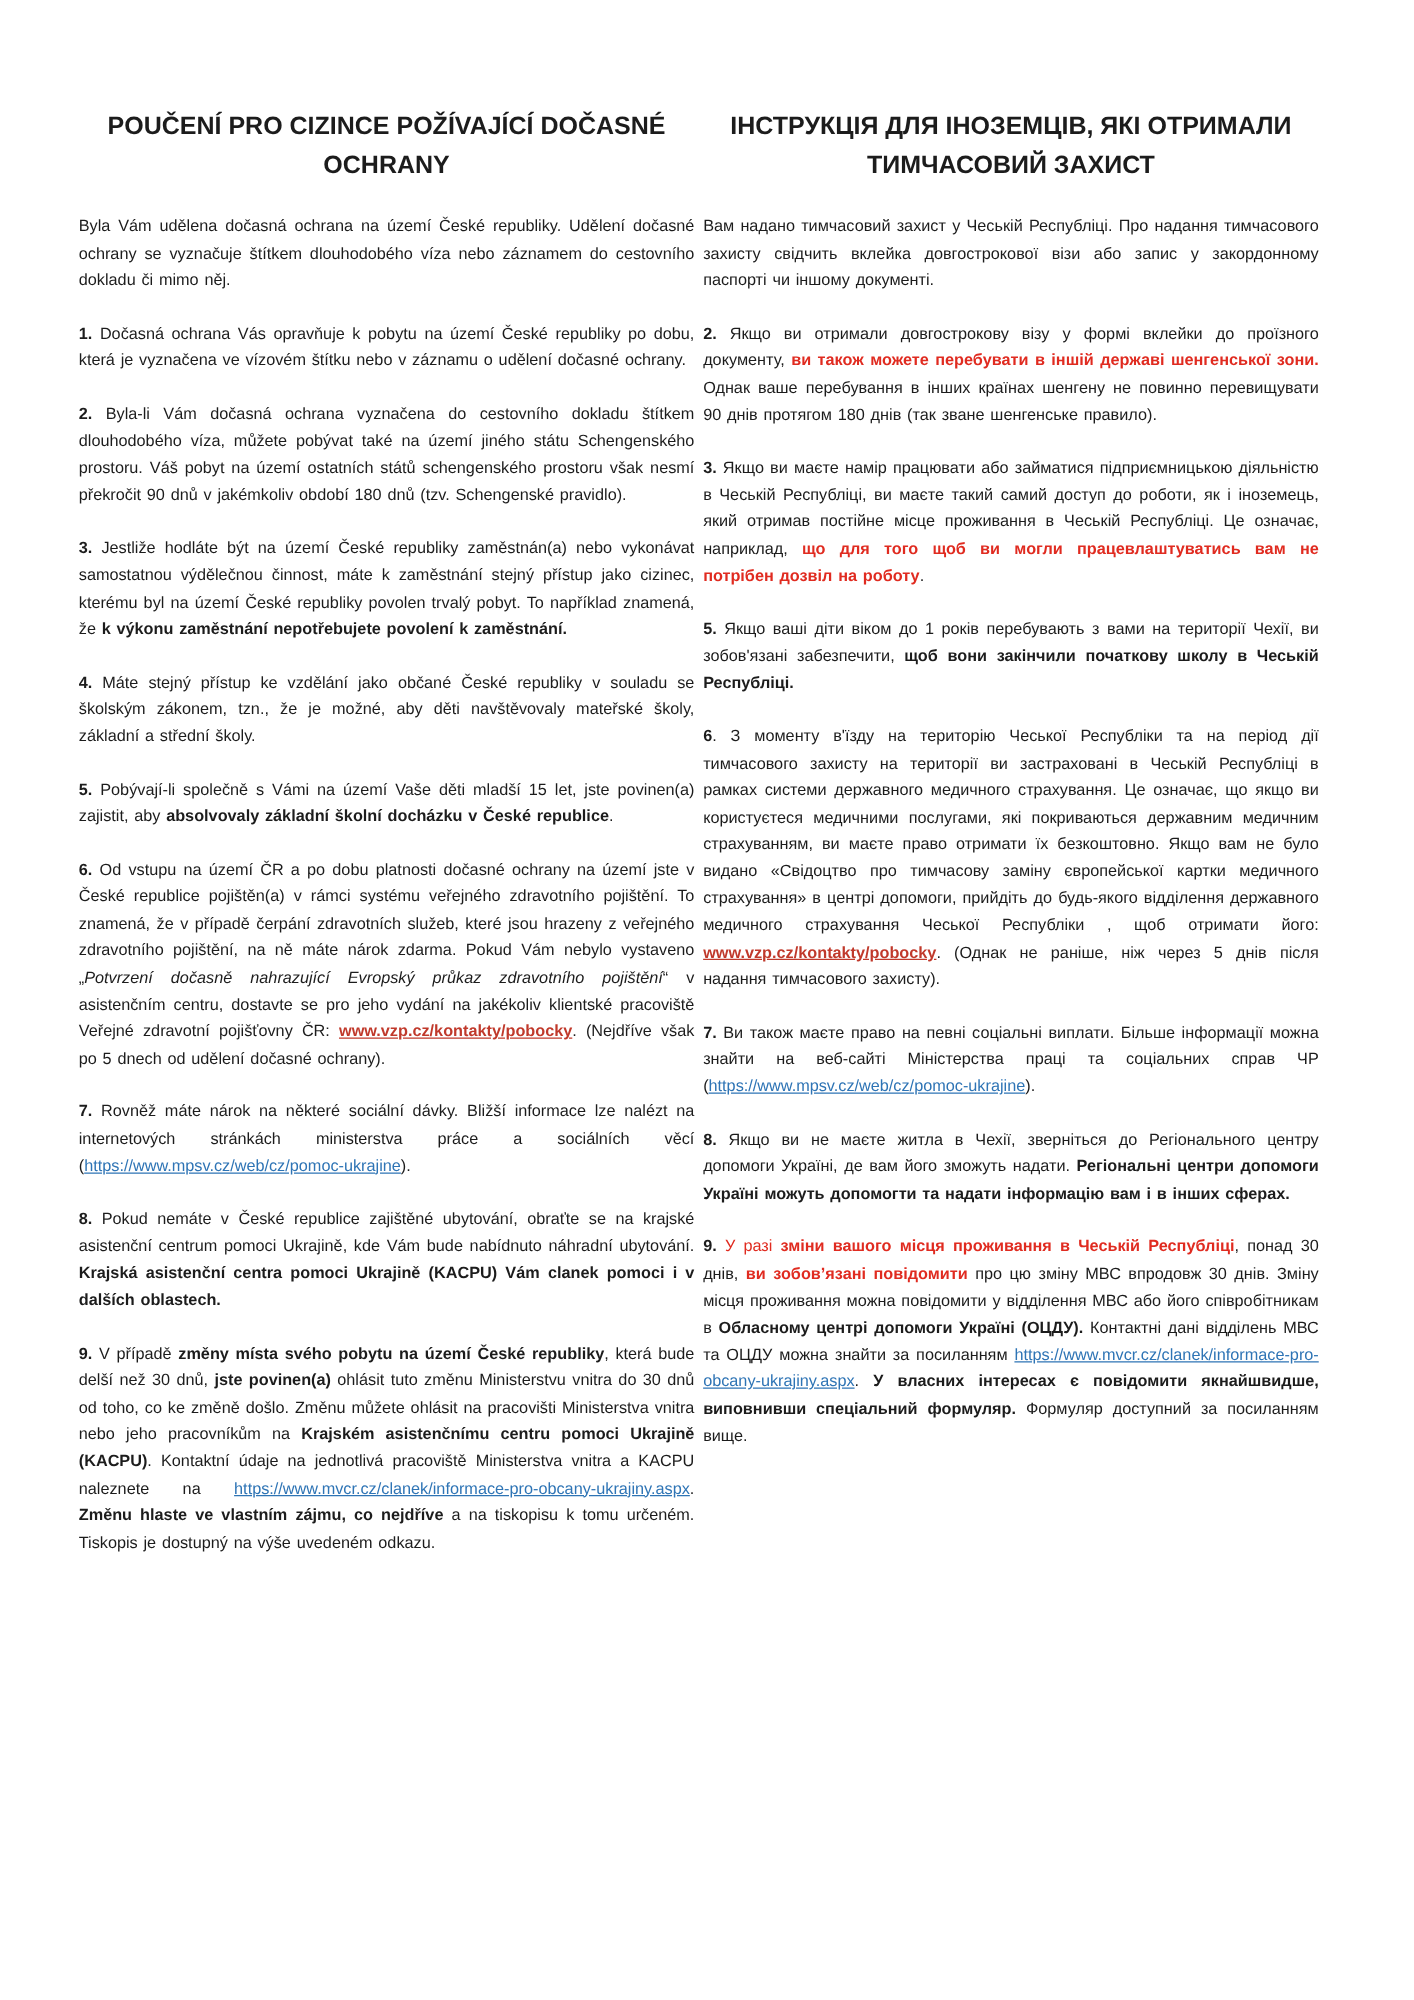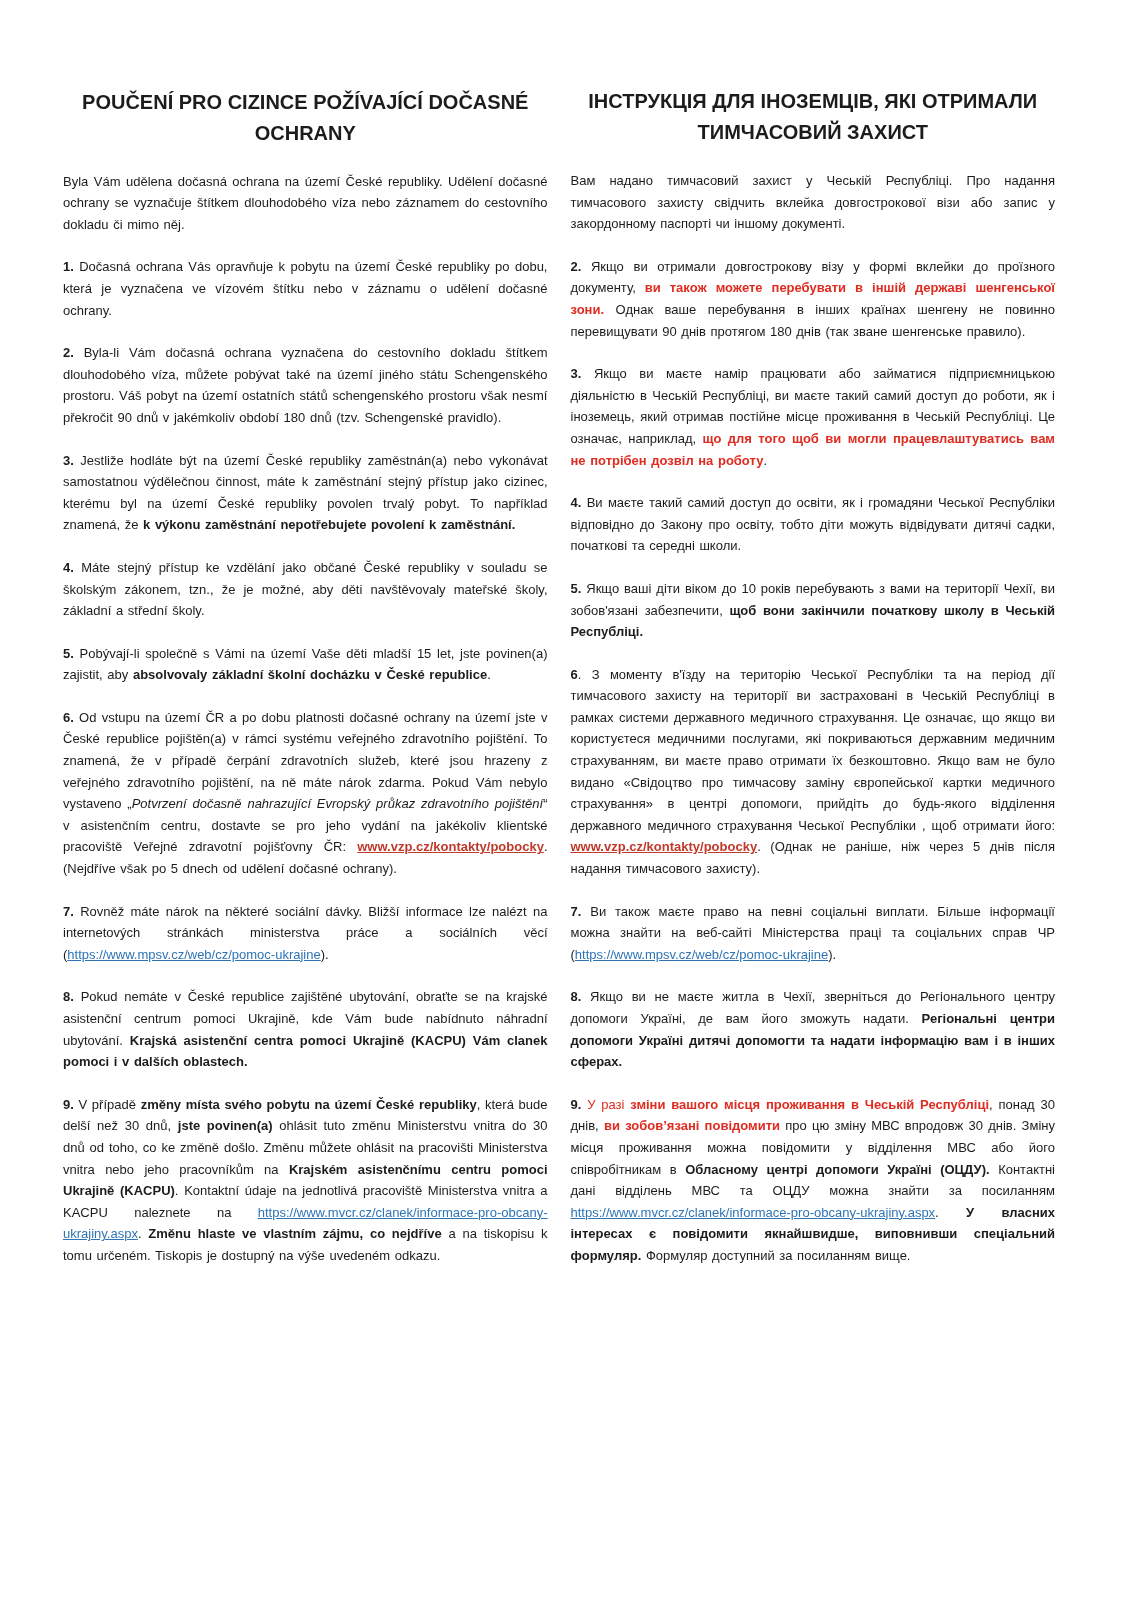--- a/index.html
+++ b/index.html
@@ -14,22 +14,21 @@
     margin: 0 auto;
     background: #ffffff;
     box-sizing: border-box;
     padding: 86px 76px 0 63px;
     overflow: hidden;
     font-family: "Liberation Sans", sans-serif;
     color: var(--text-color, #1c1c1c);
   }
   .columns {
     display: flex;
-    gap: 23px;
-    align-items: flex-end;
+    gap: 7px;
   }
   .col {
     flex: 1 1 0;
     min-width: 0;
   }
   .col-title {
     font-size: 20px;
     font-weight: bold;
     text-align: center;
     line-height: 31px;
@@ -69,22 +68,21 @@
           <p class="para"><span class="run-b">8. </span><span class="run-n">Pokud nemáte v České republice zajištěné ubytování, obraťte se na krajské asistenční centrum pomoci Ukrajině, kde Vám bude nabídnuto náhradní ubytování. </span><span class="run-b">Krajská asistenční centra pomoci Ukrajině (KACPU)  Vám clanek pomoci i v dalších oblastech.</span></p>
           <p class="para"><span class="run-b">9. </span><span class="run-n"> V případě </span><span class="run-b">změny místa svého pobytu na území České republiky</span><span class="run-n">, která bude delší než 30 dnů, </span><span class="run-b">jste povinen(a)</span><span class="run-n"> ohlásit tuto změnu Ministerstvu vnitra do 30 dnů od toho, co ke změně došlo. Změnu můžete ohlásit na pracovišti Ministerstva vnitra nebo jeho pracovníkům na </span><span class="run-b">Krajském asistenčnímu centru pomoci Ukrajině (KACPU)</span><span class="run-n">. Kontaktní údaje na jednotlivá pracoviště Ministerstva vnitra a KACPU naleznete na </span><a href="#" class="run-lb">https://www.mvcr.cz/clanek/informace-pro-obcany-ukrajiny.aspx</a><span class="run-n">. </span><span class="run-b">Změnu hlaste ve vlastním zájmu, co nejdříve</span><span class="run-n"> a na tiskopisu k tomu určeném. Tiskopis je dostupný na výše uvedeném odkazu.</span></p>
         </div>
     </div>
     <div class="col">
       <h1 class="col-title">ІНСТРУКЦІЯ ДЛЯ ІНОЗЕМЦІВ, ЯКІ ОТРИМАЛИ ТИМЧАСОВИЙ ЗАХИСТ</h1>
       <div>
           <p class="para"><span class="run-n">Вам надано тимчасовий захист у Чеській Республіці. Про надання тимчасового захисту свідчить вклейка довгострокової візи або запис у закордонному паспорті чи іншому документі.</span></p>
           <p class="para"><span class="run-b">2. </span><span class="run-n">Якщо ви отримали довгострокову візу у формі вклейки до проїзного документу, </span><span class="run-rb">ви також можете перебувати в іншій державі шенгенської зони.</span><span class="run-n"> Однак ваше перебування в інших країнах шенгену не повинно перевищувати 90 днів протягом 180 днів (так зване шенгенське правило).</span></p>
           <p class="para"><span class="run-b">3. </span><span class="run-n">Якщо ви маєте намір працювати або займатися підприємницькою діяльністю в Чеській Республіці, ви маєте такий самий доступ до роботи, як і іноземець, який отримав постійне місце проживання в Чеській Республіці. Це означає, наприклад, </span><span class="run-rb">що для того щоб ви могли працевлаштуватись вам не потрібен дозвіл на роботу</span><span class="run-n">.</span></p>
-          <p class="para"><span class="run-b">4. </span><span class="run-n">Ви маєте такий самий доступ до освіти, як і громадяни Чеської Республіки відповідно до Закону про освіту, тобто діти можуть відвідувати дитячі садки, початкові та середні школи.</span></p>
-          <p class="para"><span class="run-b">5. </span><span class="run-n">Якщо ваші діти віком до 10 років перебувають з вами на території Чехії, ви зобов'язані забезпечити, </span><span class="run-b">щоб вони закінчили початкову школу в Чеській Республіці.</span></p>
+          <p class="para"><span class="run-b">5. </span><span class="run-n">Якщо ваші діти віком до 1 років перебувають з вами на території Чехії, ви зобов'язані забезпечити, </span><span class="run-b">щоб вони закінчили початкову школу в Чеській Республіці.</span></p>
           <p class="para"><span class="run-b">6</span><span class="run-n">. З моменту в'їзду на територію Чеської Республіки та на період дії тимчасового захисту на території ви застраховані в Чеській Республіці в рамках системи державного медичного страхування. Це означає, що якщо ви користуєтеся медичними послугами, які покриваються державним медичним страхуванням, ви маєте право отримати їх безкоштовно. Якщо вам не було видано «Свідоцтво про тимчасову заміну європейської картки медичного страхування» в центрі допомоги, прийдіть до будь-якого відділення державного медичного страхування Чеської Республіки , щоб отримати його: </span><a href="#" class="run-lr">www.vzp.cz/kontakty/pobocky</a><span class="run-n">. (Однак не раніше, ніж через 5 днів після надання тимчасового захисту).</span></p>
           <p class="para"><span class="run-b">7. </span><span class="run-n">Ви також маєте право на певні соціальні виплати. Більше інформації можна знайти на веб-сайті Міністерства праці та соціальних справ ЧР (</span><a href="#" class="run-lb">https://www.mpsv.cz/web/cz/pomoc-ukrajine</a><span class="run-n">).</span></p>
-          <p class="para"><span class="run-b">8. </span><span class="run-n">Якщо ви не маєте житла в Чехії, зверніться до Регіонального центру допомоги Україні, де вам його зможуть надати. </span><span class="run-b">Регіональні центри допомоги Україні дитячі допомогти та надати інформацію вам і в інших сферах.</span></p>
+          <p class="para"><span class="run-b">8. </span><span class="run-n">Якщо ви не маєте житла в Чехії, зверніться до Регіонального центру допомоги Україні, де вам його зможуть надати. </span><span class="run-b">Регіональні центри допомоги Україні можуть допомогти та надати інформацію вам і в інших сферах.</span></p>
           <p class="para"><span class="run-b">9. </span><span class="run-r">У разі </span><span class="run-rb">зміни вашого місця проживання в Чеській Республіці</span><span class="run-n">, понад 30 днів, </span><span class="run-rb">ви зобов’язані повідомити</span><span class="run-n"> про цю зміну МВС впродовж 30 днів. Зміну місця проживання можна повідомити у відділення МВС або його співробітникам в </span><span class="run-b">Обласному центрі допомоги Україні (ОЦДУ).</span><span class="run-n"> Контактні дані відділень МВС та ОЦДУ можна знайти за посиланням </span><a href="#" class="run-lb">https://www.mvcr.cz/clanek/informace-pro-obcany-ukrajiny.aspx</a><span class="run-n">. </span><span class="run-b">У власних інтересах є повідомити якнайшвидше, виповнивши спеціальний формуляр.</span><span class="run-n"> Формуляр доступний за посиланням вище.</span></p>
         </div>
     </div>
   </div>
 </div>
 
 </body></html>

